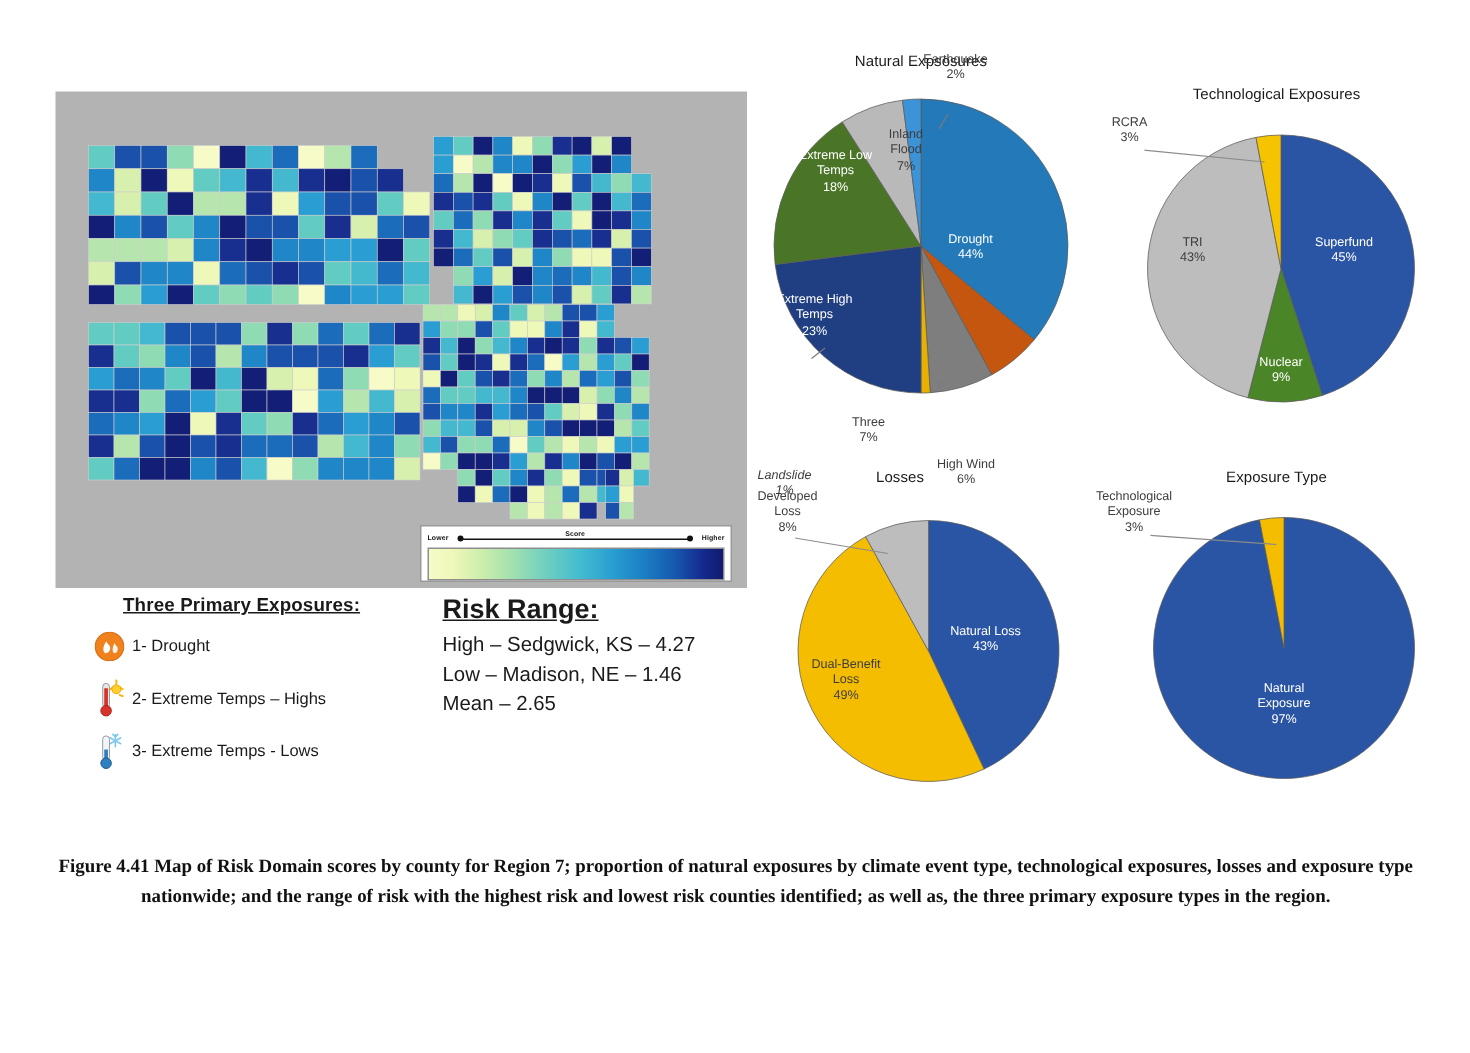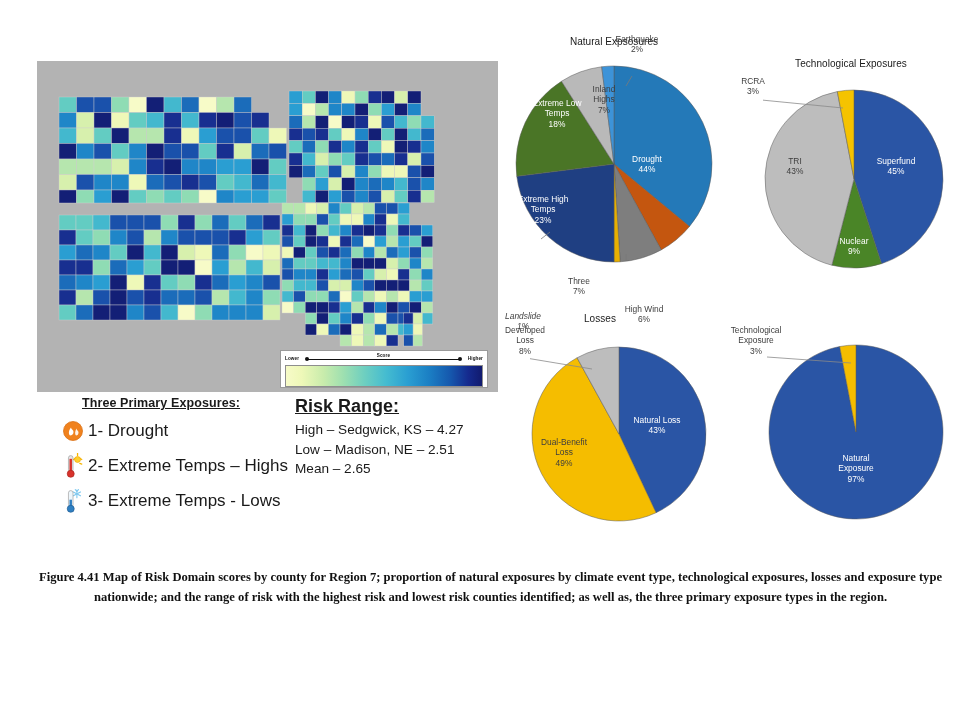--- a/index.html
+++ b/index.html
@@ -103,21 +103,21 @@
     align-items: center;
     height: 34px;
     margin-bottom: 1px;
   }
   .legend-icon {
     width: 22px; height: 28px;
     margin-right: 4px;
     flex: 0 0 22px;
     display: flex; align-items: center; justify-content: center;
   }
-  .legend-text { font-size: 17px; white-space: nowrap; }
+  .legend-text { font-size: 11px; white-space: nowrap; }
 
   
   #risk-range {
     position: absolute;
     left: 295px;
     top: 396px;
     width: 220px;
   }
   #risk-range h3 {
     font-size: 18px;
@@ -680,21 +680,21 @@
         <circle cx="11.5" cy="32" r="5.4" fill="#2f7fc1" stroke="#1d5a92" stroke-width="1"></circle>
       </svg>
     </span>
     <span class="legend-text">3- Extreme Temps - Lows</span>
   </div>
 </div>
 
 <div id="risk-range">
   <h3>Risk Range:</h3>
   <div class="rr-line">High – Sedgwick, KS – 4.27</div>
-  <div class="rr-line">Low – Madison, NE – 2.51</div>
+  <div class="rr-line">Low – Madison, NE – 1.46</div>
   <div class="rr-line">Mean – 2.65</div>
 </div>
 
 <div class="chart" id="chart-natural">
   <div class="chart-title" style="top:0;">Natural Expsosures</div>
   <svg class="pie-svg" style="left:16px; top:28px;" width="200" height="200" viewBox="0 0 200 200">
     <g class="pie-slices">
         <path d="M 100 100 L 100 2 A 98 98 0 0 1 175.51029779202733 162.4675509953716 Z" fill="#2479b8" stroke="#5b5b5b" stroke-width="0.5"></path>
         <path d="M 100 100 L 175.51029779202733 162.4675509953716 A 98 98 0 0 1 147.21186006196808 185.87805464429863 Z" fill="#c4560f" stroke="#5b5b5b" stroke-width="0.5"></path>
         <path d="M 100 100 L 147.21186006196808 185.87805464429863 A 98 98 0 0 1 106.15347091387268 197.8066193859706 Z" fill="#7e7e7e" stroke="#5b5b5b" stroke-width="0.5"></path>
@@ -711,21 +711,21 @@
       <path d="M112 196 L112 190"></path>
     </g>
   </svg>
 
   <div class="pie-label inside-white" style="left:114px; top:118px; width:70px;">
     <div>Drought</div>
       <div>44%</div>
   </div>
   <div class="pie-label inside-dark" style="left:84px; top:48px; width:44px;">
     <div>Inland</div>
-      <div>Highs</div>
+      <div>Flood</div>
       <div>7%</div>
   </div>
   <div class="pie-label outside" style="left:108px; top:-2px; width:62px;">
     <div>Earthquake</div>
       <div>2%</div>
   </div>
   <div class="pie-label inside-white" style="left:26px; top:62px; width:66px;">
     <div>Extreme Low</div>
       <div>Temps</div>
       <div>18%</div>
@@ -804,20 +804,21 @@
       <div>49%</div>
   </div>
   <div class="pie-label outside" style="left:-8px; top:12px; width:70px;">
     <div>Developed</div>
       <div>Loss</div>
       <div>8%</div>
   </div>
 </div>
 
 <div class="chart" id="chart-exposure">
+  <div class="chart-title" style="top:0;">Exposure Type</div>
   <svg class="pie-svg" style="left:32px; top:30px;" width="178" height="178" viewBox="0 0 178 178">
     <g class="pie-slices">
         <path d="M 89 89 L 89 2 A 87 87 0 1 1 72.69782563104195 3.541009186604086 Z" fill="#2a55a5" stroke="#5b5b5b" stroke-width="0.5"></path>
         <path d="M 89 89 L 72.69782563104195 3.541009186604086 A 87 87 0 0 1 88.99999999999999 2 Z" fill="#f5bd00" stroke="#5b5b5b" stroke-width="0.5"></path>
       </g>
     <g stroke="#8a8a8a" stroke-width="0.8" fill="none">
       <path d="M-28 12 L84 20"></path>
     </g>
   </svg>
 

